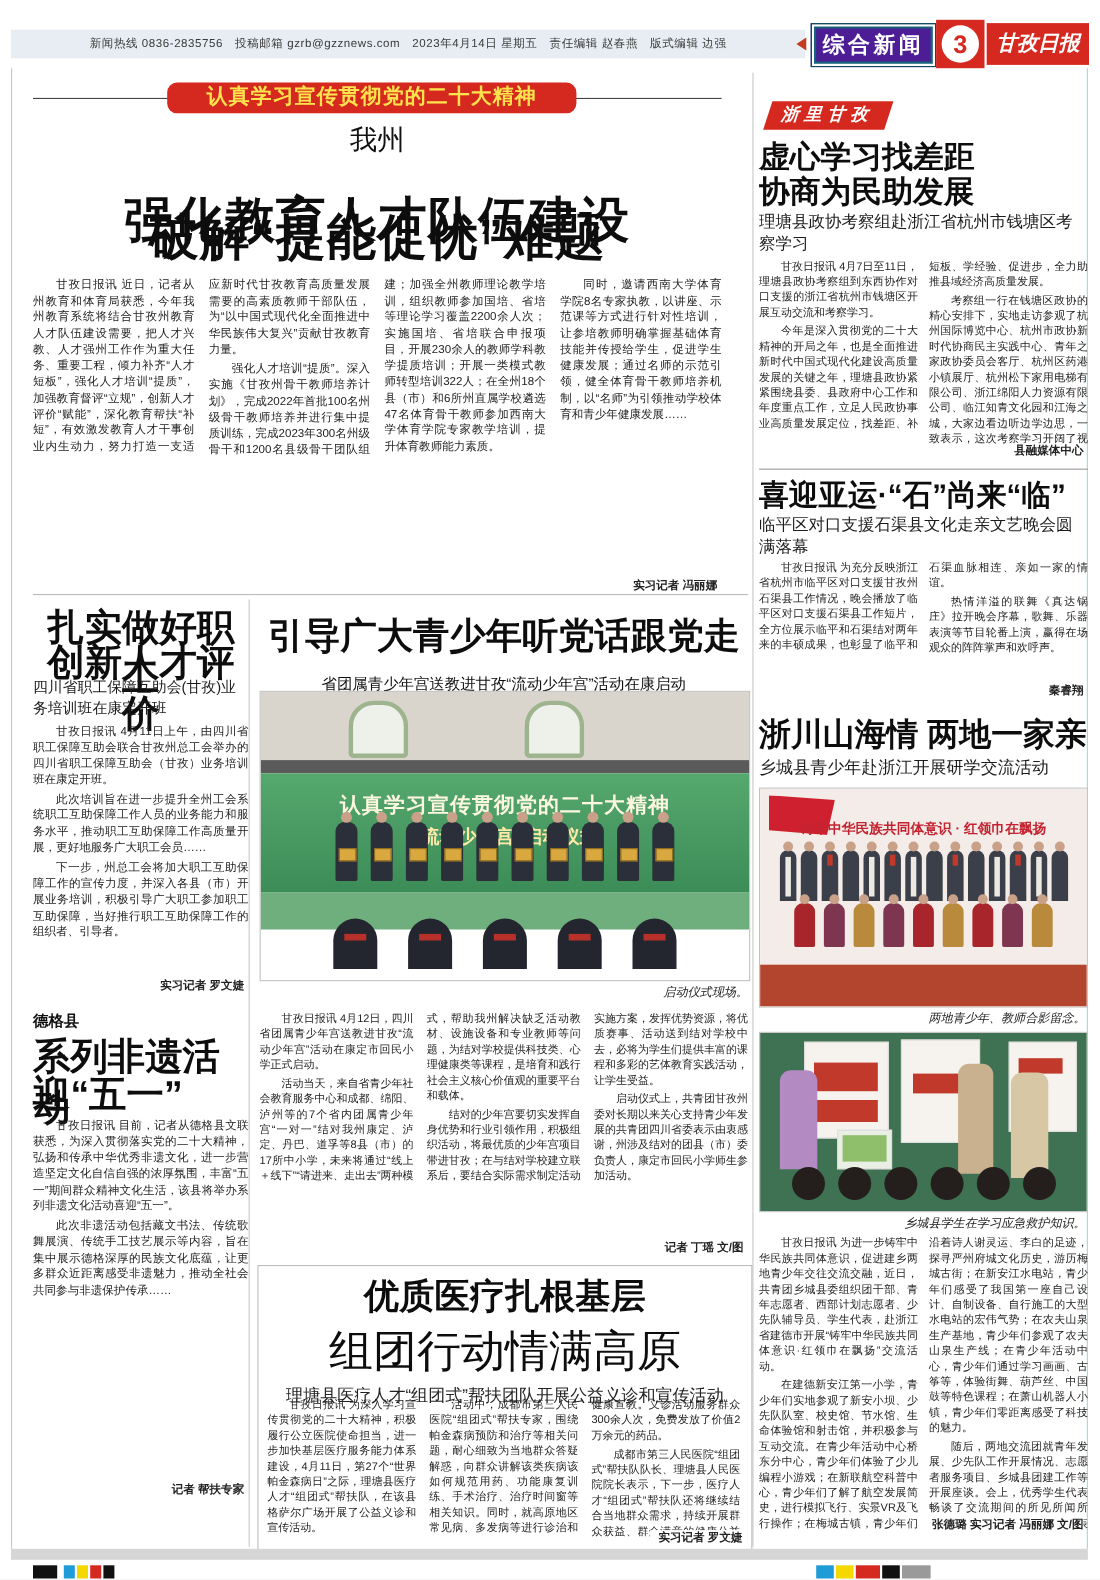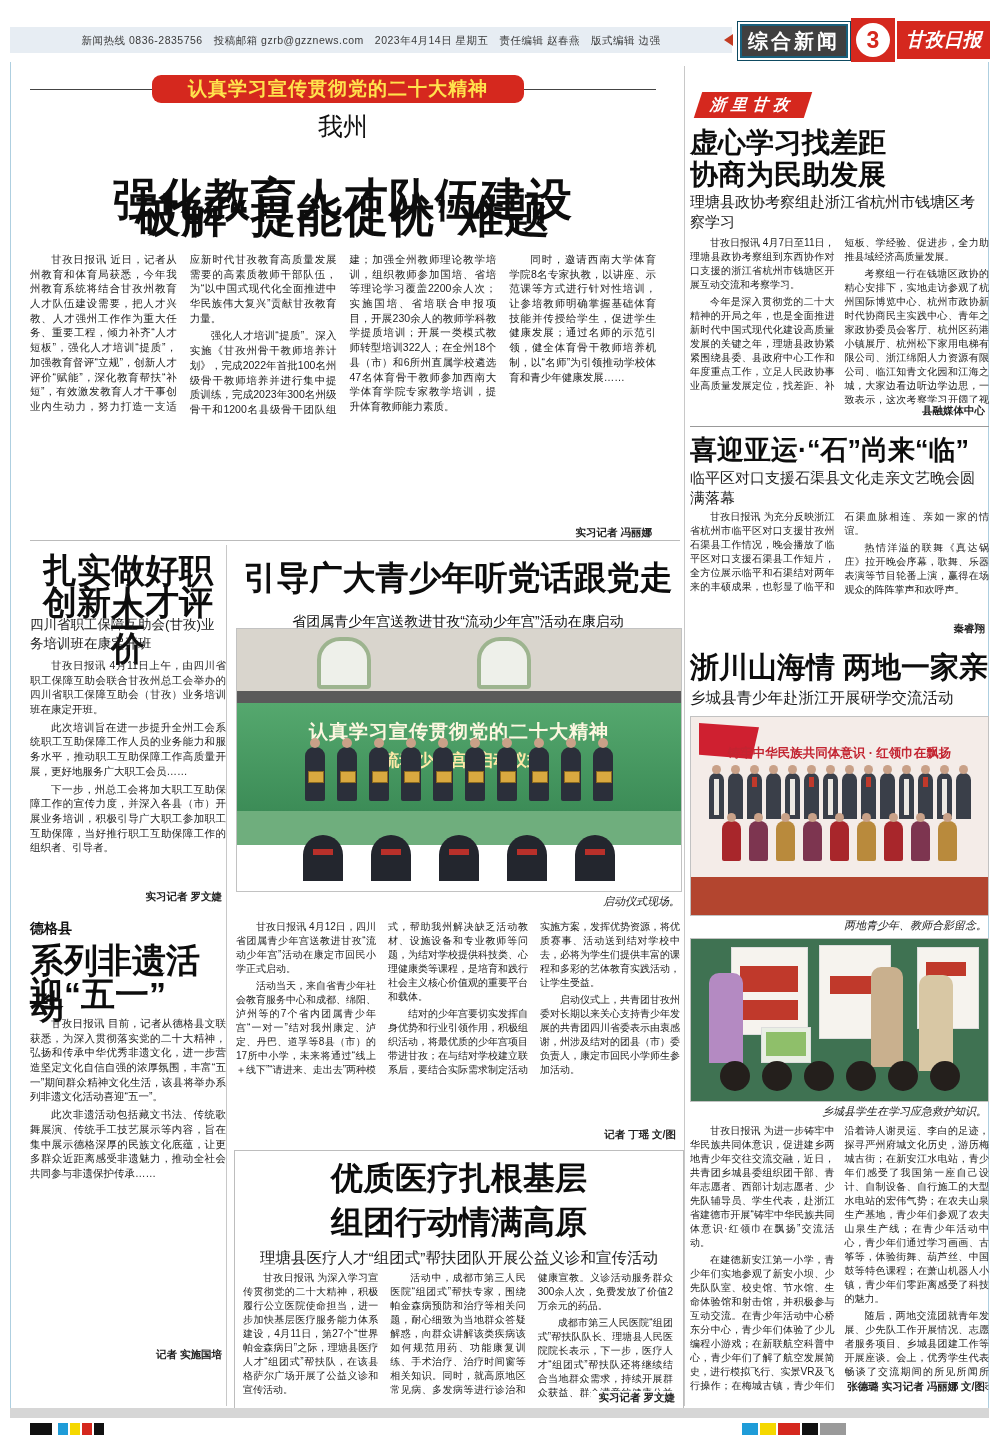--- a/index.html
+++ b/index.html
@@ -8,21 +8,21 @@
   .abs{position:absolute;}
   
   .vline{position:absolute;width:1px;background:#aecfe0;}
   .divider{position:absolute;width:1px;background:#c8c8c8;}
   .hrule{position:absolute;height:1px;background:#9a9a9a;}
   
   .hdr-strip{left:10px;top:27px;width:722px;height:26px;background:#e7edf3;
              font-size:10.5px;color:#3a3a3a;text-align:center;line-height:26px;letter-spacing:.5px;}
   .hdr-arrow{left:724px;top:34px;width:0;height:0;border-top:6px solid transparent;
              border-bottom:6px solid transparent;border-right:9px solid #c23b22;}
-  .sec-badge{left:737px;top:21px;width:112px;height:38px;background:#404040;border:1px solid #0e4a61;
+  .sec-badge{left:737px;top:21px;width:112px;height:38px;background:#4c1d95;border:1px solid #0e4a61;
              box-shadow:inset 0 0 0 2px #fff,inset 0 0 0 4px #18607c;color:#fff;font-weight:bold;
              font-size:20px;text-align:center;line-height:38px;letter-spacing:3px;}
   .pagenum-burst{left:851px;top:18px;width:44px;height:44px;background:#d5281e;display:flex;
                  align-items:center;justify-content:center;}
   .pagenum-burst b{display:flex;width:34px;height:34px;background:#fff;border-radius:50%;
                  align-items:center;justify-content:center;color:#d5281e;font-size:23px;}
   .masthead{left:897px;top:21px;width:93px;height:38px;background:#d5281e;color:#fff;
             font-family:"Liberation Serif",serif;font-style:italic;font-weight:bold;font-size:19px;
             text-align:center;line-height:38px;}
   
@@ -130,21 +130,21 @@
     <p>下一步，州总工会将加大职工互助保障工作的宣传力度，并深入各县（市）开展业务培训，积极引导广大职工参加职工互助保障，当好推行职工互助保障工作的组织者、引导者。</p>
     <span class="byl">实习记者 罗文婕</span>
   </div>
 
   <div class="abs kicker-sm" style="left:30px;top:920px;">德格县</div>
   <div class="abs h-left" style="top:938px;text-align:left;">系列非遗活动</div>
   <div class="abs h-left" style="top:972px;text-align:left;">迎“五一”</div>
   <div class="body-cols c1" style="left:30px;top:1016px;width:196px;height:348px;">
     <p>甘孜日报讯 目前，记者从德格县文联获悉，为深入贯彻落实党的二十大精神，弘扬和传承中华优秀非遗文化，进一步营造坚定文化自信自强的浓厚氛围，丰富“五一”期间群众精神文化生活，该县将举办系列非遗文化活动喜迎“五一”。</p>
     <p>此次非遗活动包括藏文书法、传统歌舞展演、传统手工技艺展示等内容，旨在集中展示德格深厚的民族文化底蕴，让更多群众近距离感受非遗魅力，推动全社会共同参与非遗保护传承……</p>
-    <span class="byl">记者 实施国培</span>
+    <span class="byl">记者 帮扶专家</span>
   </div>
 
   <div class="abs h-center" style="top:556px;font-size:33px;">引导广大青少年听党话跟党走</div>
   <div class="abs h-center" style="top:613px;font-size:14px;font-weight:normal;">省团属青少年宫送教进甘孜“流动少年宫”活动在康启动</div>
   <div class="photo" style="left:236px;top:628px;width:444px;height:262px;">
     <div class="ph-a-bldg">
       <div class="ph-a-win" style="left:80px;"></div>
       <div class="ph-a-win" style="left:240px;"></div>
     </div>
     <div class="ph-a-roof"></div>
@@ -160,21 +160,21 @@
   <div class="body-cols c3" style="left:236px;top:920px;width:444px;height:224px;font-size:10px;">
     <p>甘孜日报讯 4月12日，四川省团属青少年宫送教进甘孜“流动少年宫”活动在康定市回民小学正式启动。</p>
     <p>活动当天，来自省青少年社会教育服务中心和成都、绵阳、泸州等的7个省内团属青少年宫“一对一”结对我州康定、泸定、丹巴、道孚等8县（市）的17所中小学，未来将通过“线上＋线下”“请进来、走出去”两种模式，帮助我州解决缺乏活动教材、设施设备和专业教师等问题，为结对学校提供科技类、心理健康类等课程，是培育和践行社会主义核心价值观的重要平台和载体。</p>
     <p>结对的少年宫要切实发挥自身优势和行业引领作用，积极组织活动，将最优质的少年宫项目带进甘孜；在与结对学校建立联系后，要结合实际需求制定活动实施方案，发挥优势资源，将优质赛事、活动送到结对学校中去，必将为学生们提供丰富的课程和多彩的艺体教育实践活动，让学生受益。</p>
     <p>启动仪式上，共青团甘孜州委对长期以来关心支持青少年发展的共青团四川省委表示由衷感谢，州涉及结对的团县（市）委负责人，康定市回民小学师生参加活动。</p>
     <span class="byl">记者 丁瑶 文/图</span>
   </div>
 
   <div class="abs" style="left:234px;top:1150px;width:448px;height:258px;border:1px solid #bdbdbd;">
     <div style="text-align:center;font-weight:900;font-size:32px;color:#0d0d0d;margin-top:6px;">优质医疗扎根基层</div>
-    <div style="text-align:center;font-weight:700;font-size:32px;color:#0d0d0d;">组团行动情满高原</div>
+    <div style="text-align:center;font-weight:400;font-size:40px;color:#0d0d0d;">组团行动情满高原</div>
     <div style="text-align:center;font-size:15.5px;margin-top:3px;">理塘县医疗人才“组团式”帮扶团队开展公益义诊和宣传活动</div>
     <div class="body-cols c3" style="left:8px;top:120px;width:430px;height:130px;font-size:10px;">
       <p>甘孜日报讯 为深入学习宣传贯彻党的二十大精神，积极履行公立医院使命担当，进一步加快基层医疗服务能力体系建设，4月11日，第27个“世界帕金森病日”之际，理塘县医疗人才“组团式”帮扶队，在该县格萨尔广场开展了公益义诊和宣传活动。</p>
       <p>活动中，成都市第三人民医院“组团式”帮扶专家，围绕帕金森病预防和治疗等相关问题，耐心细致为当地群众答疑解惑，向群众讲解该类疾病该如何规范用药、功能康复训练、手术治疗、治疗时间窗等相关知识。同时，就高原地区常见病、多发病等进行诊治和健康宣教。义诊活动服务群众300余人次，免费发放了价值2万余元的药品。</p>
       <p>成都市第三人民医院“组团式”帮扶队队长、理塘县人民医院院长表示，下一步，医疗人才“组团式”帮扶队还将继续结合当地群众需求，持续开展群众获益、群众满意的健康公益义诊活动，努力提高当地群众的健康意识。同时，将进一步加强理塘县人民医院基本医疗体系建设，加快推进医院高质量发展，努力实现让百姓足不出户就能享受三级医院专家高水平诊疗服务目标。</p>
     </div>
     <span class="byl" style="right:8px;bottom:4px;">实习记者 罗文婕</span>
   </div>
 
   <div class="abs zl-badge">浙里甘孜</div>

